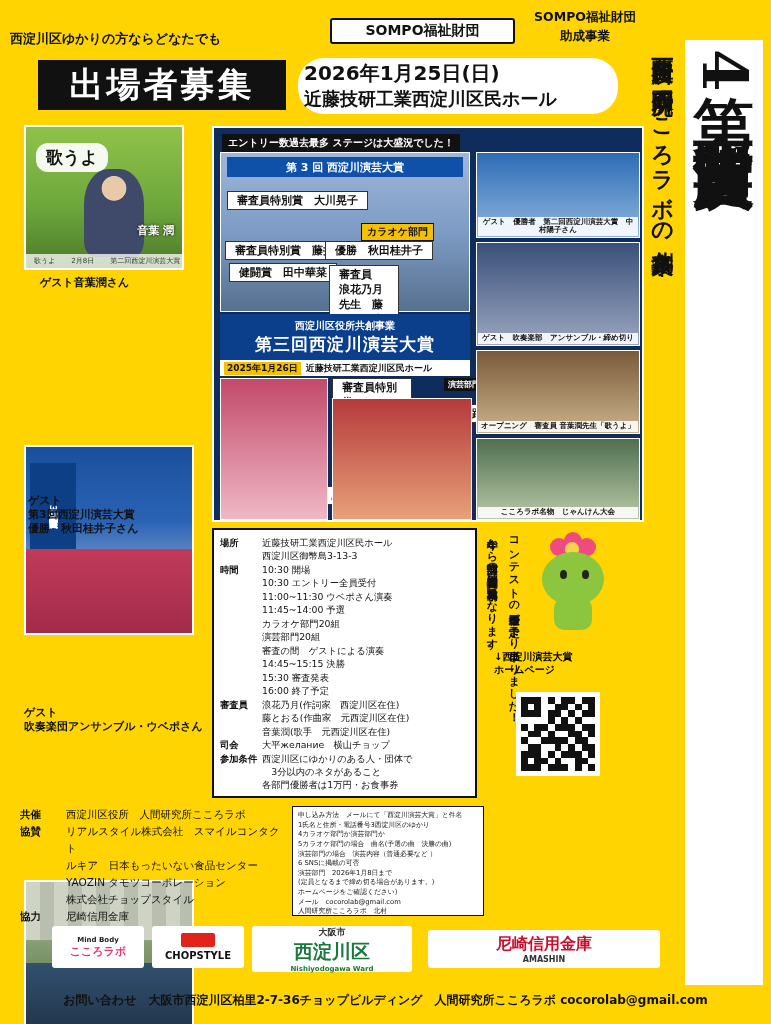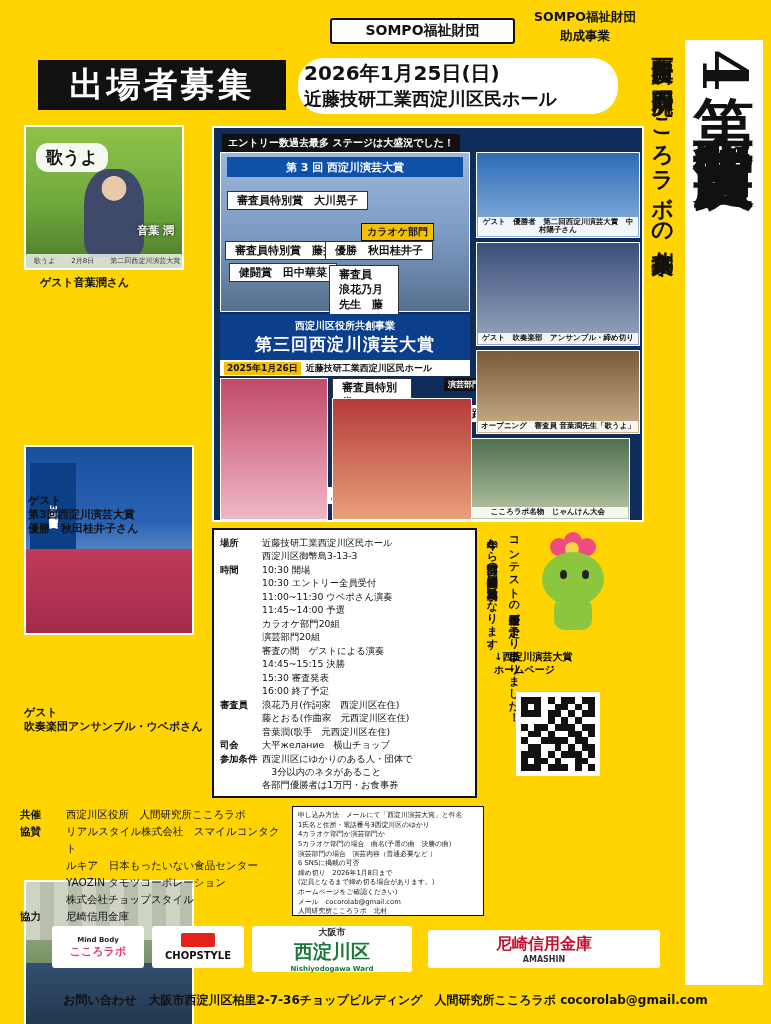--- a/index.html
+++ b/index.html
@@ -287,20 +287,21 @@
   #footer {
     left: 0; top: 992px; width: 771px;
     font-size: 12px; font-weight: bold; color: #111; text-align: center;
   }
 </style>
 </head>
 <body>
 
 <div class="poster">
 
+  <div class="abs" id="top-tagline">西淀川区ゆかりの方ならどなたでも</div>
 
   <div class="abs blackbox" id="sompo-badge" style="background:#fff;color:#111;">
     <span>SOMPO福祉財団</span>
   </div>
 
   <div class="abs" id="sompo-text">
     <div>SOMPO福祉財団</div>
     <div>助成事業</div>
   </div>
 
@@ -382,21 +383,21 @@
 
     <div class="sub" style="left:262px;top:24px;width:164px;height:86px;background:linear-gradient(#2d6cb5,#8fb6e0);">
       <div class="lbl">ゲスト　優勝者　第二回西淀川演芸大賞　中村陽子さん</div>
     </div>
     <div class="sub" style="left:262px;top:114px;width:164px;height:104px;background:linear-gradient(#3a4f7a,#9aa7bf);">
       <div class="lbl">ゲスト　吹奏楽部　アンサンブル・締め切り</div>
     </div>
     <div class="sub" style="left:262px;top:222px;width:164px;height:84px;background:linear-gradient(#7a5a3a,#cbb38c);">
       <div class="lbl">オープニング　審査員 音葉潤先生「歌うよ」</div>
     </div>
-    <div class="sub" style="left:252px;top:310px;width:164px;height:82px;background:linear-gradient(#4f6f4f,#b9c9a8);">
+    <div class="sub" style="left:262px;top:310px;width:164px;height:82px;background:linear-gradient(#4f6f4f,#b9c9a8);">
       <div class="lbl">こころラボ名物　じゃんけん大会</div>
     </div>
     <div class="sub" style="left:6px;top:250px;width:108px;height:142px;background:linear-gradient(#c24a6a,#f0b8c6);"></div>
     <div class="sub" style="left:118px;top:270px;width:140px;height:122px;background:linear-gradient(#b53a3a,#e8a07a);"></div>
   </div>
 
   <div class="abs" id="info">
     <table>
       <tbody>
           <tr>
@@ -592,21 +593,21 @@
       </div>
   </div>
 
   <div class="abs" id="apply">
     <div>申し込み方法　メールにて「西淀川演芸大賞」と件名</div>
     <div>1氏名と住所・電話番号3西淀川区のゆかり</div>
     <div>4カラオケ部門か演芸部門か</div>
     <div>5カラオケ部門の場合　曲名(予選の曲　決勝の曲)</div>
     <div>演芸部門の場合　演芸内容（普通必要など ）</div>
     <div>6 SNSに掲載の可否</div>
-    <div>締め切り　2026年1月8日まで</div>
+    <div>演芸部門　2026年1月8日まで</div>
     <div>(定員となるまで締め切る場合があります。)</div>
     <div>ホームページをご確認ください)</div>
     <div>メール　cocorolab@gmail.com</div>
     <div>人間研究所こころラボ　北村</div>
   </div>
 
   <div class="abs" id="sponsors">
     <div class="row">
       <span class="lab">共催</span>
       <span>西淀川区役所　人間研究所こころラボ</span>

